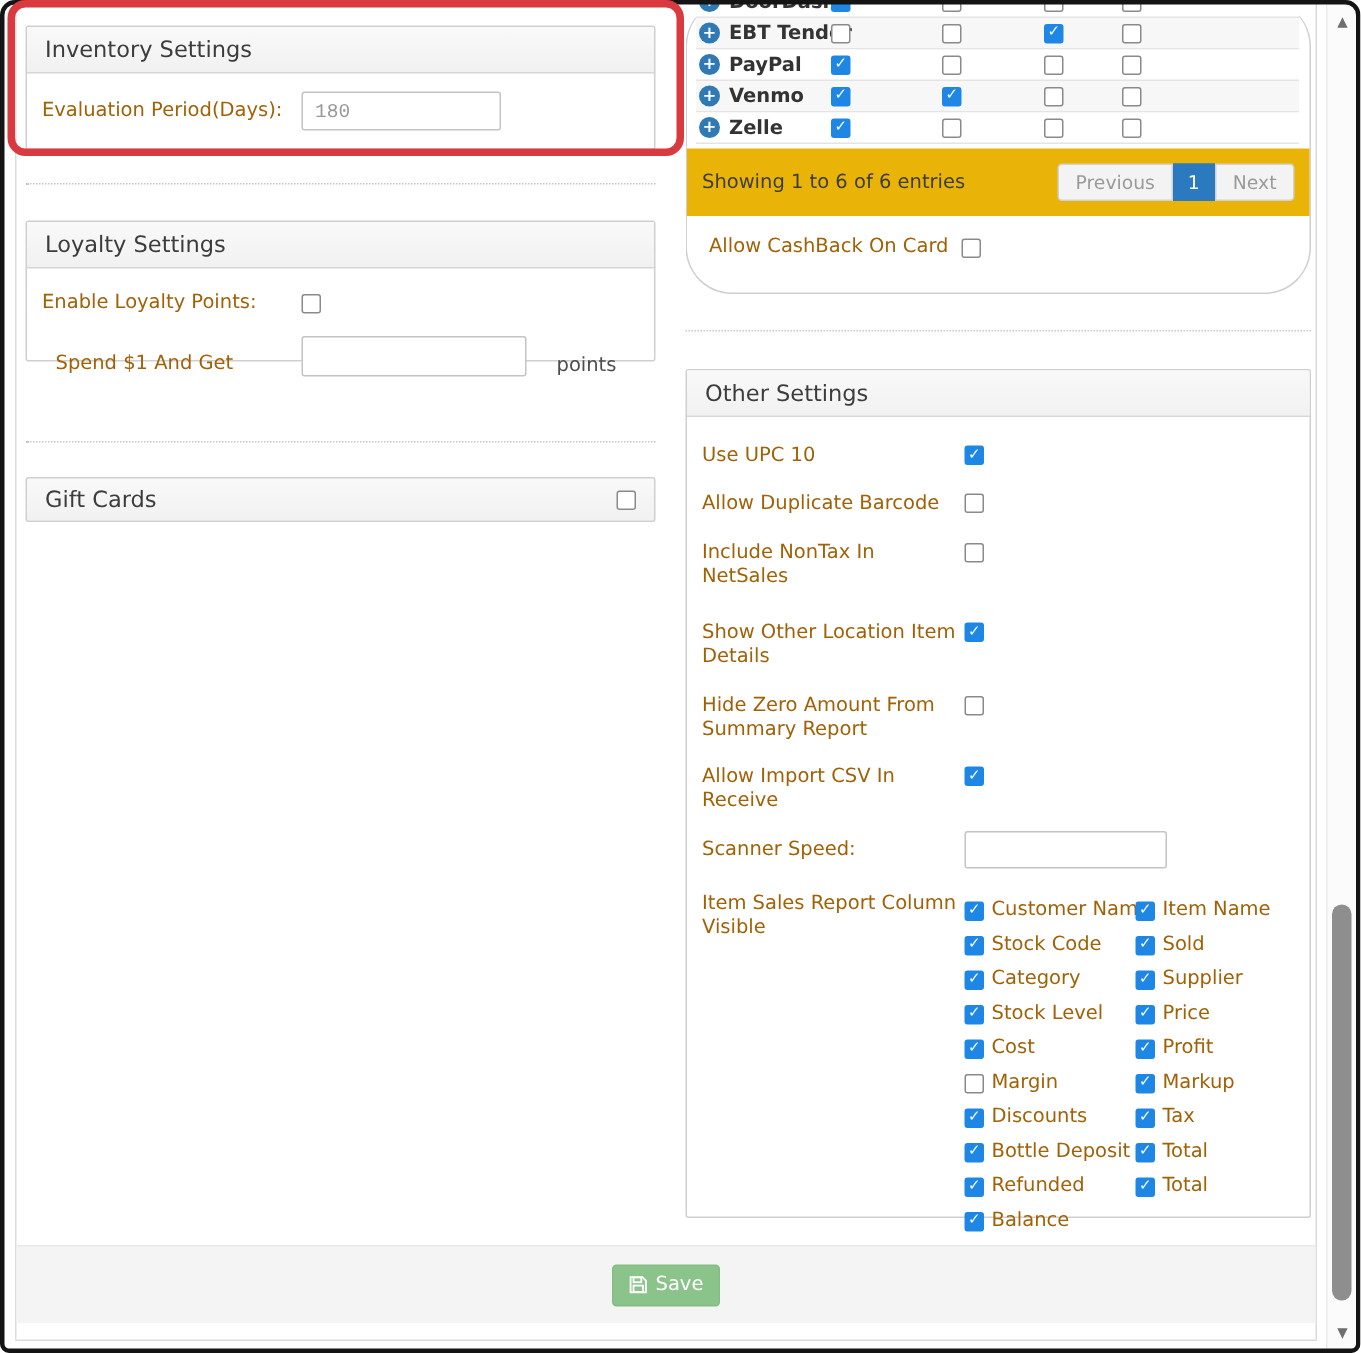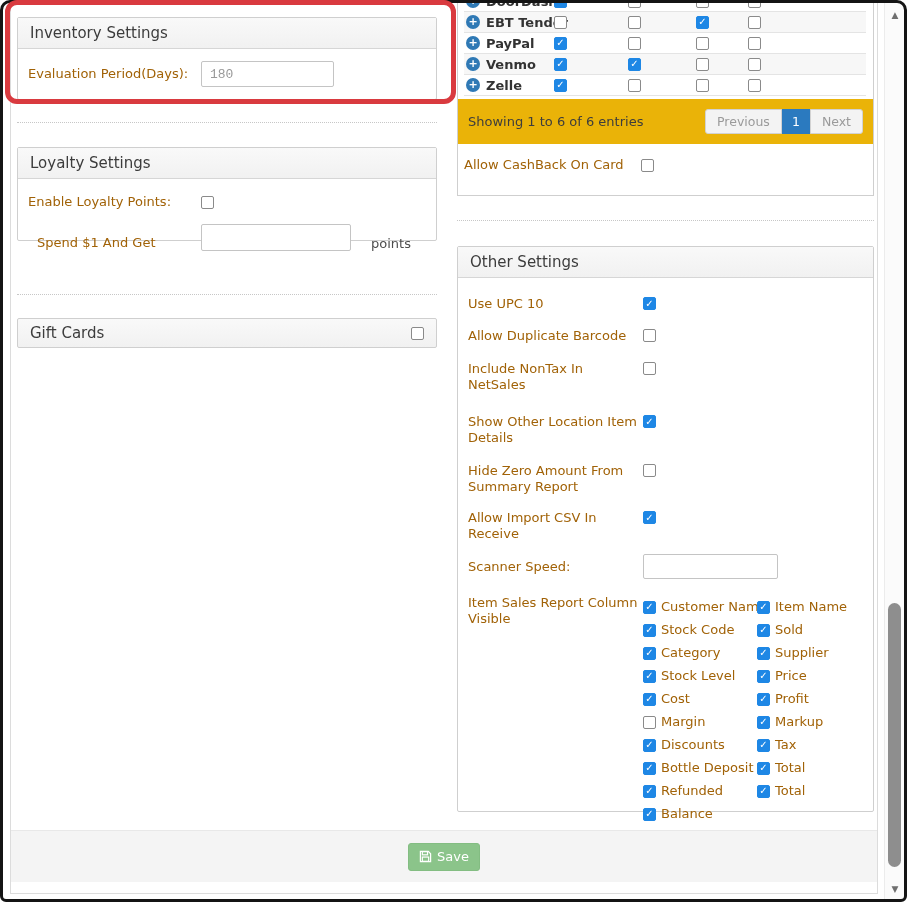--- a/index.html
+++ b/index.html
@@ -34,21 +34,21 @@
         display:inline-flex; align-items:center; justify-content:center; cursor:pointer; }
   .cb.checked { background:#1e87e5; border-color:#1e87e5; }
   .cb.checked::after { content:"✓"; color:#fff; font-size:10px; font-weight:bold; line-height:1; }
 
   
   .annotation { position:absolute; left:5px; top:0px; width:451px; height:104px; border:5px solid #d93a3f;
                 border-radius:12px; z-index:60; pointer-events:none; }
 
   
   .tender-box { position:absolute; left:457px; top:0; width:417px; height:196px;
-                border-left:1px solid #cfcfcf; border-right:1px solid #cfcfcf; border-bottom:1px solid #cfcfcf; background:#fff; }
+                border-left:1px solid #cfcfcf; border-right:1px solid #cfcfcf; border-bottom:1px solid #cfcfcf; background:#fff;border-radius:31px; }
   .t-table { margin:0 7px 0 6px; }
   .t-row { display:flex; align-items:center; height:21px; border-bottom:1px solid #e4e4e4; background:#fff; }
   .t-row.stripe { background:#f7f7f7; }
   .t-clip { height:12px; overflow:hidden; }
   .t-clip .t-row { margin-top:-9px; }
   .t-name { width:82px; flex:0 0 82px; display:flex; align-items:center; gap:6px; padding-left:2px;
             font-size:13px; font-weight:bold; color:#333; white-space:nowrap; }
   .plus-icon { width:14px; height:14px; border-radius:50%; background:#2f79b5; color:#fff; flex:0 0 14px;
                display:inline-flex; align-items:center; justify-content:center; font-size:11px; font-weight:bold; cursor:pointer; }
   .plus-icon::before { content:"+"; margin-top:-1px; }
@@ -59,21 +59,21 @@
   .t-footer { margin-top:3px; height:45px; background:#eab308; display:flex; align-items:center;
               justify-content:space-between; padding:0 10px 0 10px; }
   .showing { font-size:13px; color:#3d3d3d; }
   .pager { display:flex; }
   .pg-btn { height:25px; display:flex; align-items:center; justify-content:center; font-size:12.5px;
             padding:0 11px; border:1px solid #d2d2d2; background:#f3f3f3; color:#9a9a9a; cursor:pointer; }
   .pg-btn.prev { border-radius:3px 0 0 3px; }
   .pg-btn.next { border-radius:0 3px 3px 0; }
   .pg-btn.active { background:#2b7abf; border-color:#2b7abf; color:#fff; width:28px; padding:0; }
 
-  .cashback-row { display:flex; align-items:center; margin:13px 0 0 6px; }
+  .cashback-row { display:flex; align-items:center; margin:13px 0 0 6px;text-align:center; }
   .cashback-row .lbl-w { width:177px; flex:0 0 177px; }
 
   
   .other-panel { position:absolute; left:457px; top:246px; width:417px; height:566px; }
   .other-body { padding:18px 10px 0 10px; }
   .os-row { display:flex; align-items:flex-start; }
   .os-row .cb { margin-top:1px; }
   .os-lbl { width:175px; flex:0 0 175px; }
   .col-grid { display:flex; gap:0; }
   .col-col { display:flex; flex-direction:column; }

